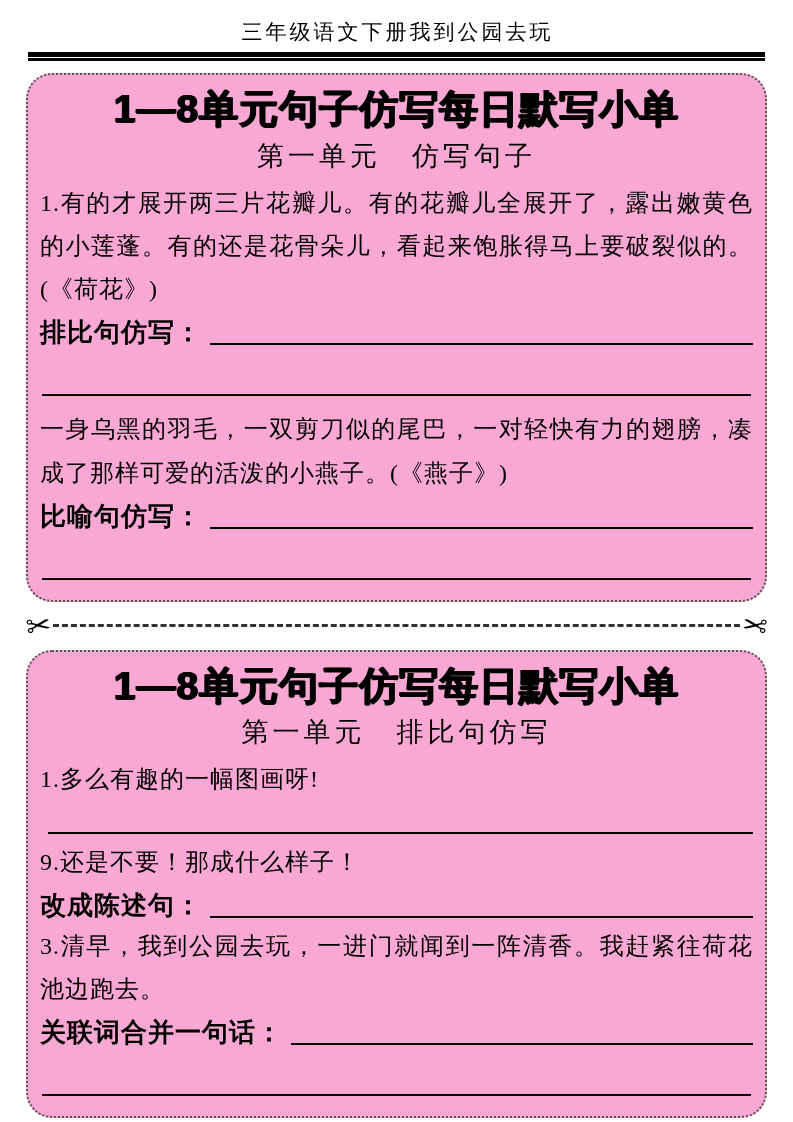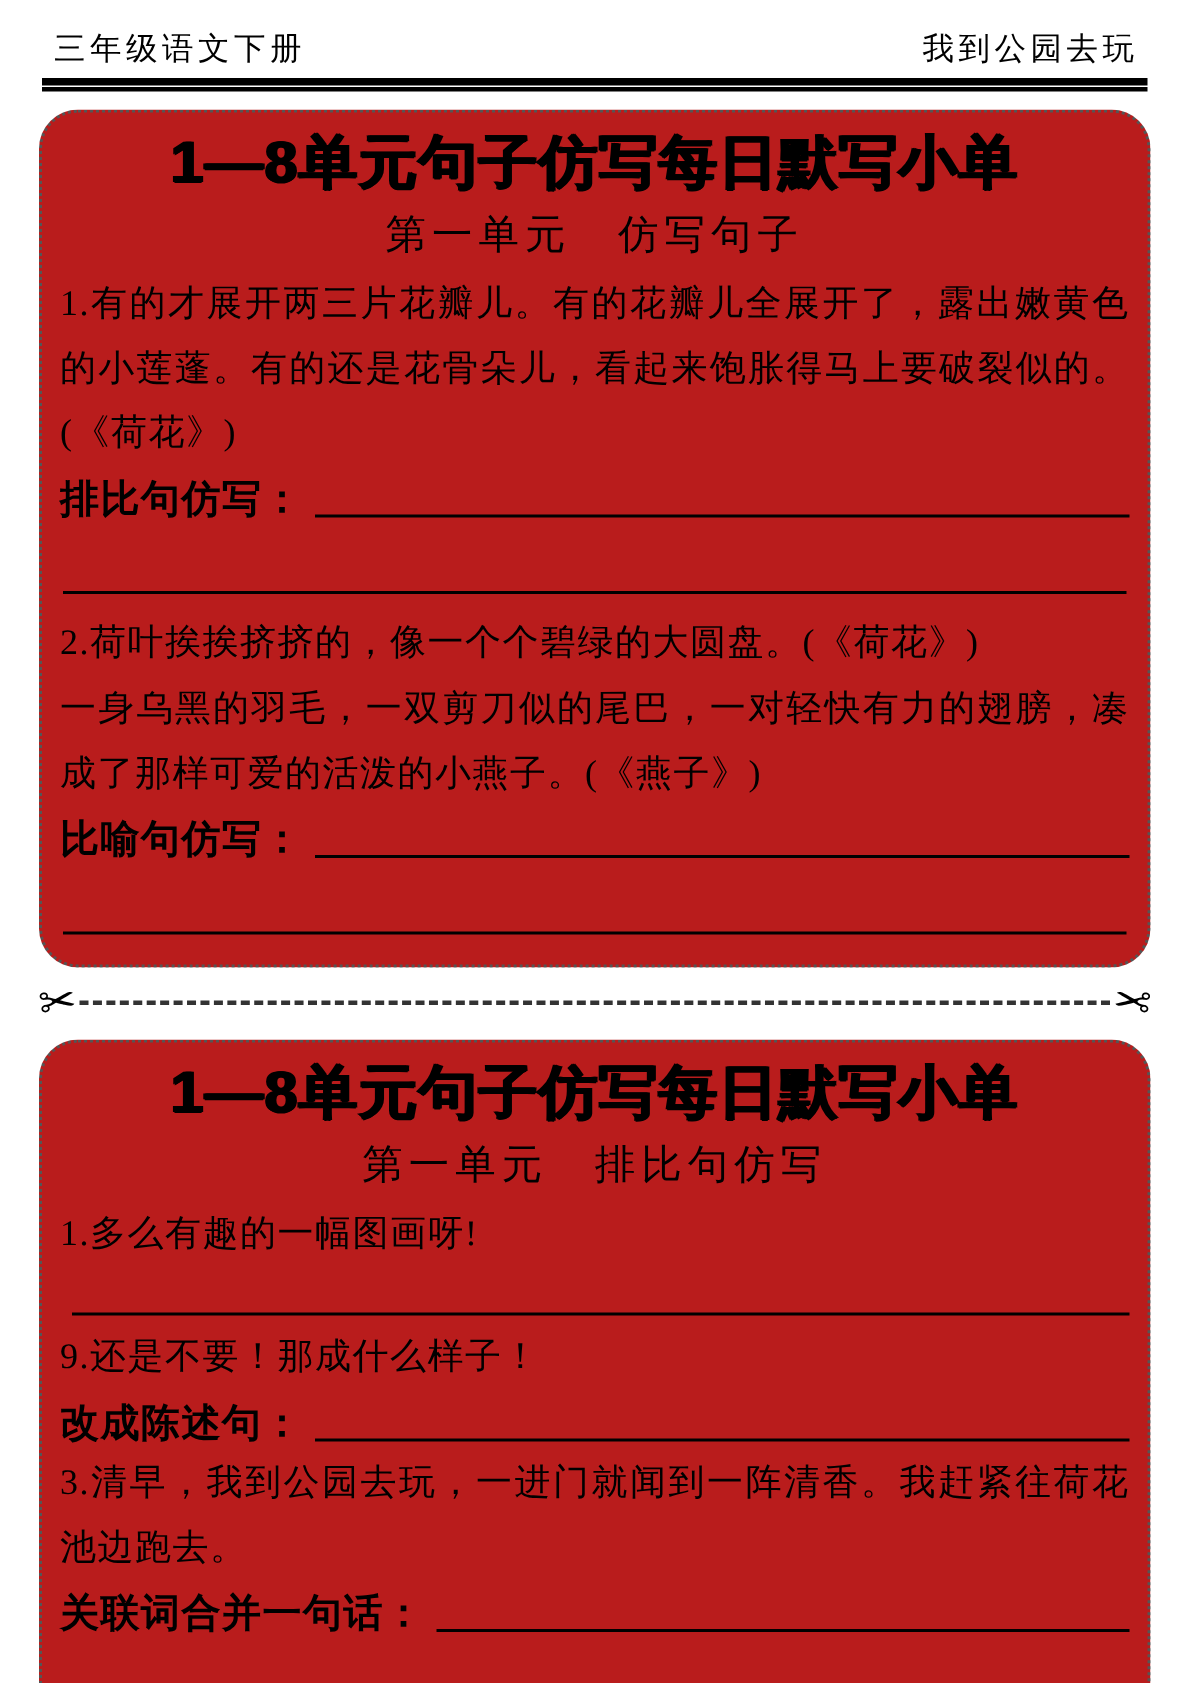--- a/index.html
+++ b/index.html
@@ -10,40 +10,40 @@
     background: #ffffff;
     color: #000000;
     font-family: "Liberation Serif", serif;
     overflow: hidden;
   }
   .page { padding: 10px 26px 0 26px; }
 
   
   .header-titles {
     display: flex;
-    justify-content: space-between;
+    justify-content: center;
     align-items: baseline;
     padding: 8px 8px 6px 10px;
     font-size: 21px;
     letter-spacing: 3px;
     font-family: "Liberation Serif", serif;
   }
   .double-rule {
     border-top: 5px solid #000;
     border-bottom: 3px solid #000;
     height: 9px;
     margin: 0 2px 12px 2px;
   }
 
   
   .cut-box {
     border: 2px dotted #555;
     border-radius: 26px;
     padding: 8px 12px 6px 12px;
-    background: #b91c1c;
+    background: #f9a8d4;
   }
   .box-title {
     text-align: center;
     font-family: "Liberation Sans", sans-serif;
     font-weight: 900;
     font-size: 39px;
     line-height: 1.25;
     margin: 2px 0 4px 0;
     letter-spacing: 1px;
     text-shadow: 1px 0 0 #000, -1px 0 0 #000, 0 1px 0 #000;
@@ -126,21 +126,20 @@
     <div class="box-title">1—8单元句子仿写每日默写小单</div>
     <div class="box-subtitle">第一单元　仿写句子</div>
 
     <p class="q-text">1.有的才展开两三片花瓣儿。有的花瓣儿全展开了，露出嫩黄色的小莲蓬。有的还是花骨朵儿，看起来饱胀得马上要破裂似的。(《荷花》)</p>
     <div class="answer-row">
       <span class="answer-label">排比句仿写：</span>
       <span class="answer-underline"></span>
     </div>
     <div class="blank-line"></div>
 
-    <p class="q-text">2.荷叶挨挨挤挤的，像一个个碧绿的大圆盘。(《荷花》)</p>
     <p class="q-text">一身乌黑的羽毛，一双剪刀似的尾巴，一对轻快有力的翅膀，凑成了那样可爱的活泼的小燕子。(《燕子》)</p>
     <div class="answer-row">
       <span class="answer-label">比喻句仿写：</span>
       <span class="answer-underline"></span>
     </div>
     <div class="blank-line last"></div>
   </div>
 
   <div class="divider">
     <span class="scissors left">✂</span>

